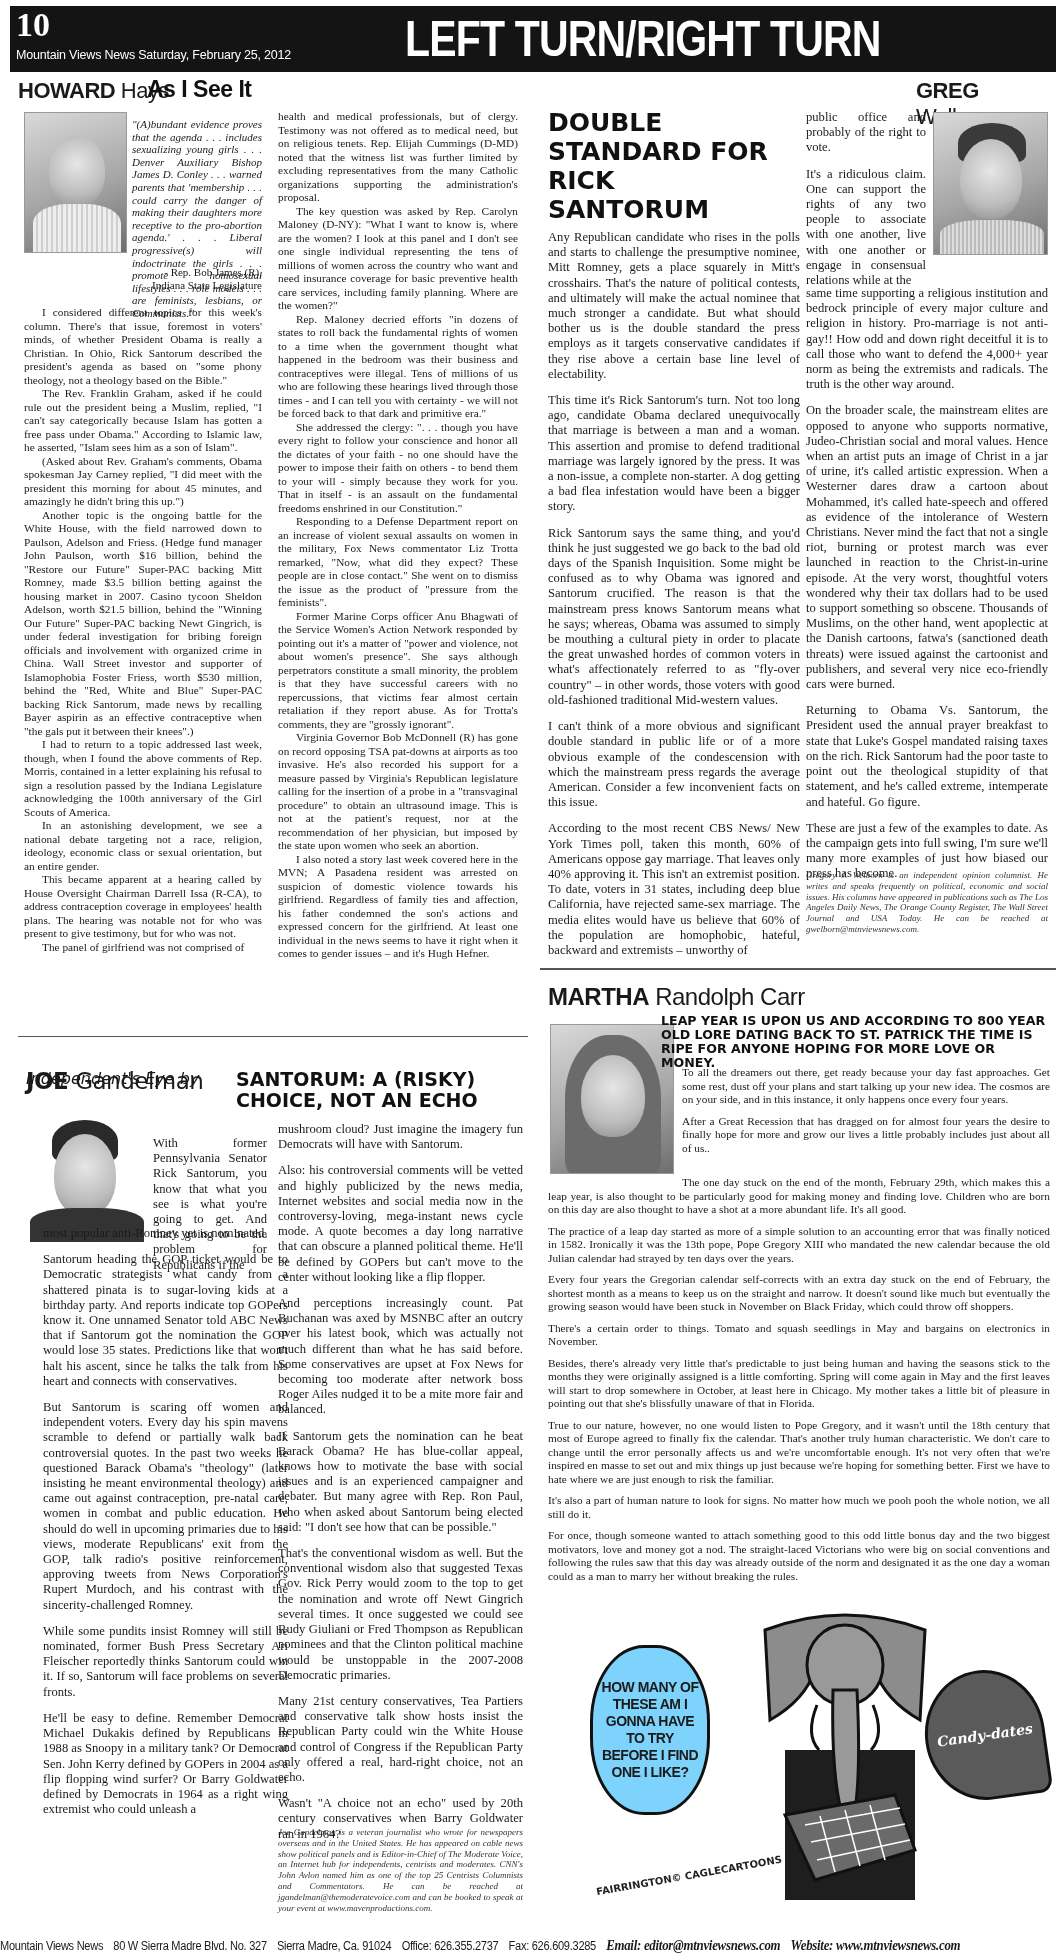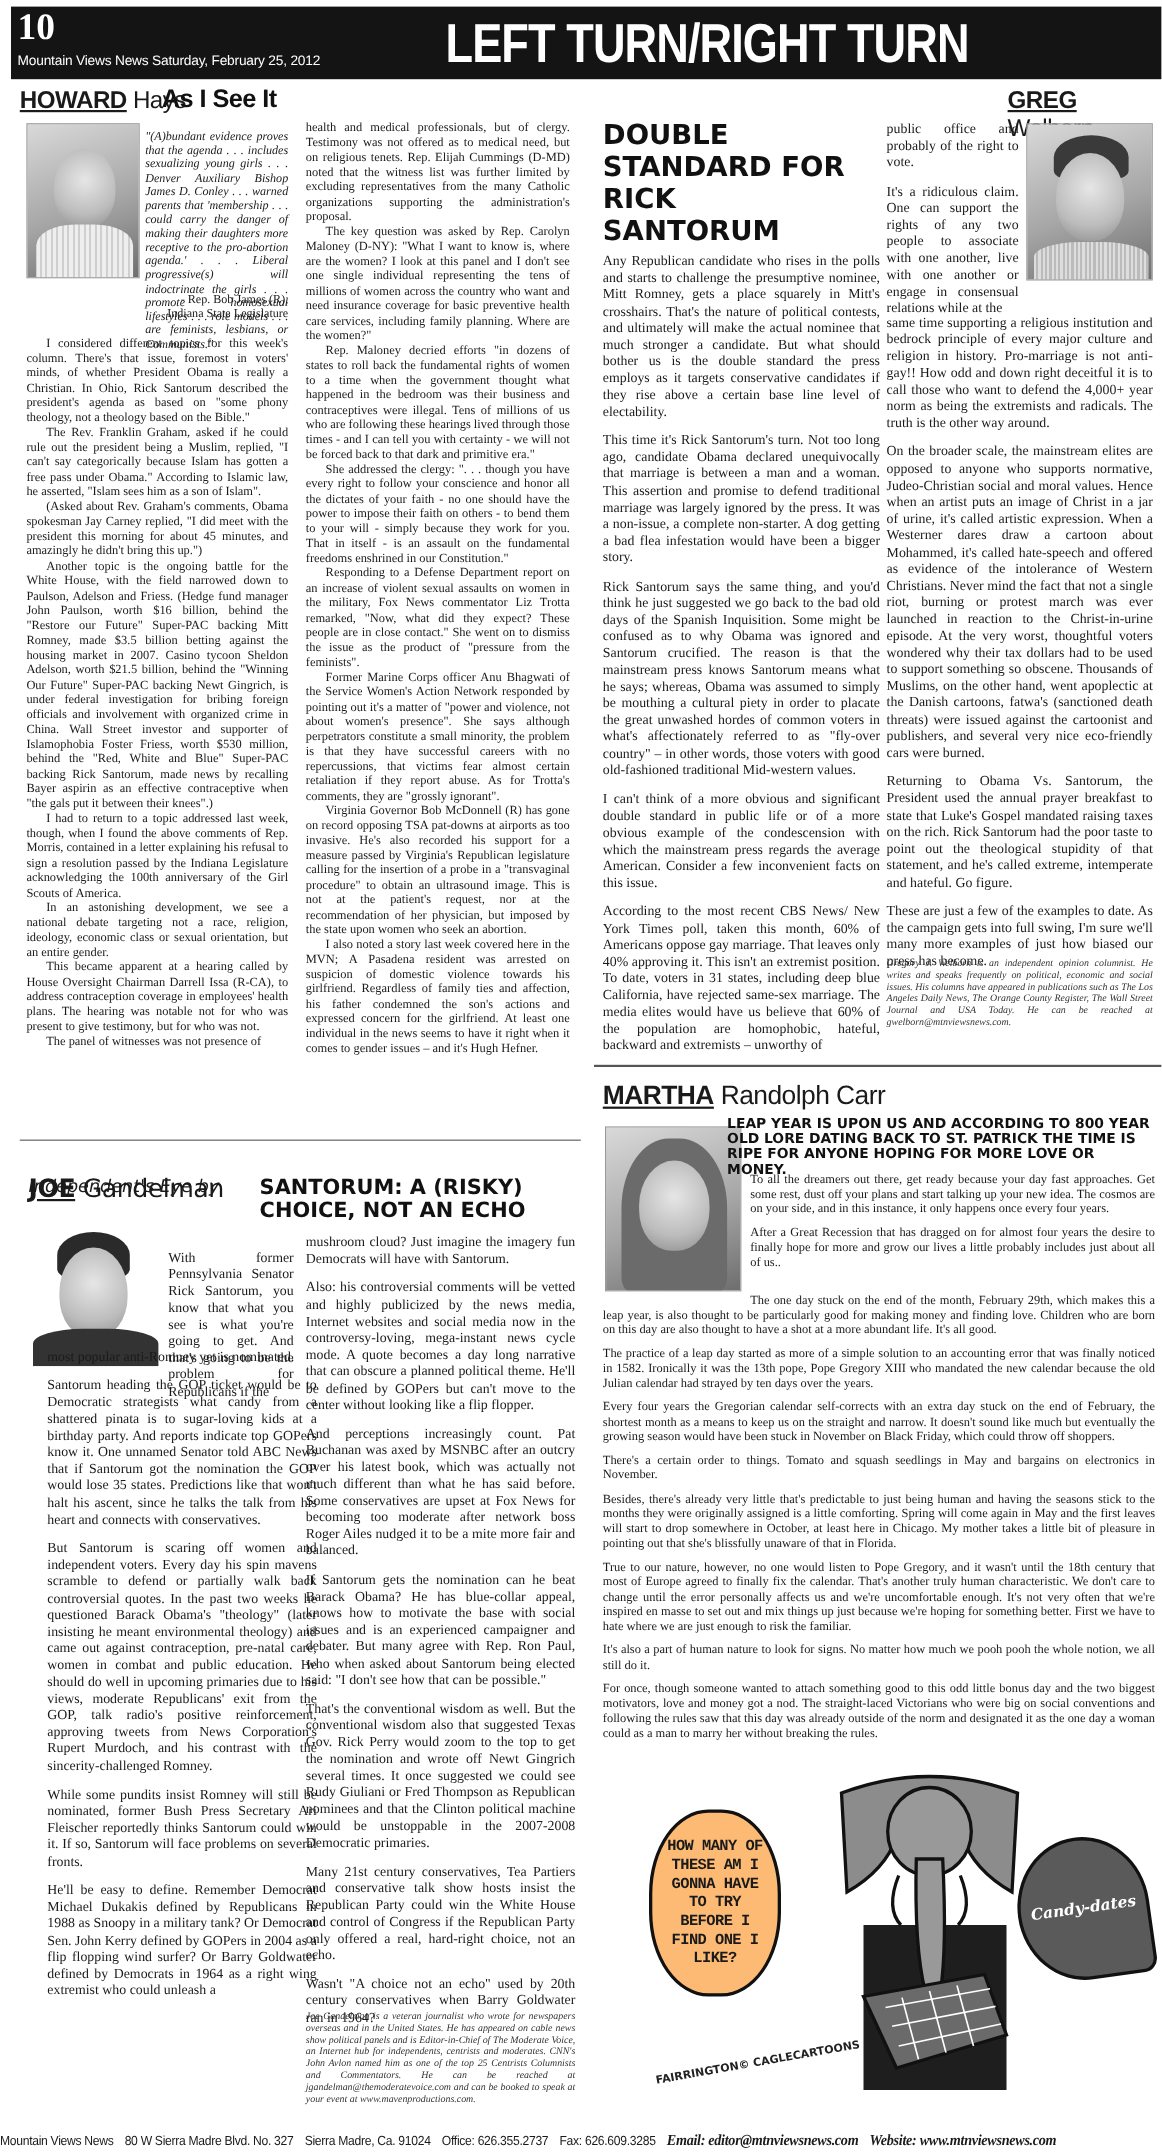--- a/index.html
+++ b/index.html
@@ -6,21 +6,21 @@
   html, body { width: 1056px; height: 1956px; background: #ffffff; overflow: hidden; }
   body { position: relative; font-family: "Liberation Serif", "DejaVu Serif", serif; color: #1a1a1a; }
 
   
   .masthead { position: absolute; left: 10px; top: 6px; width: 1046px; height: 66px; background: #141414; color: #fff; }
   .page-num { position: absolute; left: 6px; top: 0px; font-family: "Liberation Serif", serif; font-weight: bold; font-size: 34px; line-height: 38px; }
   .paper-date { position: absolute; left: 6px; top: 42px; font-family: "Liberation Sans", sans-serif; font-size: 12.5px; letter-spacing: -0.2px; }
   .section-title { position: absolute; left: 395px; top: 4px; font-family: "Liberation Sans", sans-serif; font-weight: bold; font-size: 50px; line-height: 58px; letter-spacing: -1px; transform: scaleX(0.82); transform-origin: left top; }
 
   .byline { position: absolute; font-family: "Liberation Sans", sans-serif; font-size: 22px; line-height: 26px; letter-spacing: -0.5px; }
-  .byline b { font-weight: bold; text-decoration: underline; }
+  .byline b { font-weight: bold; }
   .byline .thin { font-weight: normal; }
   .col-title { position: absolute; font-family: "DejaVu Sans", sans-serif; font-weight: bold; color: #111; }
 
   .text { position: absolute; font-size: 11.3px; line-height: 13.5px; text-align: justify; }
   .text p { margin: 0; }
   .indent p { text-indent: 18px; }
   .gap p { margin-bottom: 11px; }
   .big { font-size: 12.6px; line-height: 15.2px; }
   .martha p { margin-bottom: 8px; }
   .bio { position: absolute; font-style: italic; font-size: 9px; line-height: 10.8px; text-align: justify; color: #333; }
@@ -31,21 +31,21 @@
   .photo .shirt { position: absolute; bottom: 0; border-radius: 40% 40% 0 0; }
 
   .rule { position: absolute; height: 2px; background: #555; }
 
   .quote { position: absolute; font-style: italic; font-size: 11px; line-height: 12.6px; text-align: justify; }
   .quote-attr { position: absolute; text-align: right; font-size: 11px; line-height: 12.6px; }
 
   .headline-martha { position: absolute; left: 661px; top: 1014px; width: 390px; font-family: "DejaVu Sans", sans-serif; font-weight: bold; font-size: 12.6px; line-height: 14px; color: #111; }
 
   .cartoon { position: absolute; left: 555px; top: 1610px; width: 480px; height: 292px; }
-  .bubble { position: absolute; left: 35px; top: 35px; width: 120px; height: 170px; border: 3px solid #111; border-radius: 45%; background: #fdba74; display: flex; align-items: center; justify-content: center; text-align: center; font-family: Liberation Mono, monospace; font-weight: bold; font-size: 14px; line-height: 17px; padding: 8px; letter-spacing: -0.5px; }
+  .bubble { position: absolute; left: 35px; top: 35px; width: 120px; height: 170px; border: 3px solid #111; border-radius: 45%; background: #7dd3fc; display: flex; align-items: center; justify-content: center; text-align: center; font-family: Liberation Sans, sans-serif; font-weight: bold; font-size: 14px; line-height: 17px; padding: 8px; letter-spacing: -0.5px; }
   .elephant { position: absolute; left: 190px; top: 0; width: 200px; height: 290px; }
   .candy-box { position: absolute; left: 370px; top: 60px; width: 120px; height: 130px; background: #5a5a5a; border: 3px solid #111; border-radius: 50% 50% 10% 50%; transform: rotate(-8deg); display: flex; align-items: center; justify-content: center; color: #fff; font-family: "DejaVu Serif", serif; font-style: italic; font-weight: bold; font-size: 14px; }
   .signature { position: absolute; left: 40px; top: 260px; font-family: "DejaVu Sans", sans-serif; font-size: 10px; font-weight: bold; transform: rotate(-10deg); color: #222; }
 
   .footer { position: absolute; left: 0; top: 1937px; width: 1056px; height: 19px; font-family: "Liberation Sans", sans-serif; font-size: 12px; line-height: 18px; white-space: nowrap; letter-spacing: -0.3px; transform: scaleX(0.92); transform-origin: left top; }
   .footer .em { font-family: "Liberation Serif", serif; font-style: italic; font-weight: bold; font-size: 14px; }
   .footer span { margin-right: 8px; }
 </style>
 </head>
 <body>
@@ -73,21 +73,21 @@
 </div>
 
 <div class="text indent" style="left:24px; top:306px; width:238px;">
   <p>I considered different topics for this week's column.  There's that issue, foremost in voters' minds, of whether President Obama is really a Christian.  In Ohio, Rick Santorum described the president's agenda as based on "some phony theology, not a theology based on the Bible."</p>
   <p>The Rev. Franklin Graham, asked if he could rule out the president being a Muslim, replied, "I can't say categorically because Islam has gotten a free pass under Obama."  According to Islamic law, he asserted, "Islam sees him as a son of Islam".</p>
   <p>(Asked about Rev. Graham's comments, Obama spokesman Jay Carney replied, "I did meet with the president this morning for about 45 minutes, and amazingly he didn't bring this up.")</p>
   <p>Another topic is the ongoing battle for the White House, with the field narrowed down to Paulson, Adelson and Friess.  (Hedge fund manager John Paulson, worth $16 billion, behind the "Restore our Future" Super-PAC backing Mitt Romney, made $3.5 billion betting against the housing market in 2007.  Casino tycoon Sheldon Adelson, worth $21.5 billion, behind the "Winning Our Future" Super-PAC backing Newt Gingrich, is under federal investigation for bribing foreign officials and involvement with organized crime in China.  Wall Street investor and supporter of Islamophobia Foster Friess, worth $530 million, behind the "Red, White and Blue" Super-PAC backing Rick Santorum, made news by recalling Bayer aspirin as an effective contraceptive when "the gals put it between their knees".)</p>
   <p>I had to return to a topic addressed last week, though, when I found the above comments of Rep. Morris, contained in a letter explaining his refusal to sign a resolution passed by the Indiana Legislature acknowledging the 100th anniversary of the Girl Scouts of America.</p>
   <p>In an astonishing development, we see a national debate targeting not a race, religion, ideology, economic class or sexual orientation, but an entire gender.</p>
   <p>This became apparent at a hearing called by House Oversight Chairman Darrell Issa (R-CA), to address contraception coverage in employees' health plans.  The hearing was notable not for who was present to give testimony, but for who was not.</p>
-  <p>The panel of witnesses was not presence of</p>
+  <p>The panel of girlfriend was not comprised of</p>
 </div>
 
 <div class="text indent" style="left:278px; top:110px; width:240px;">
   <p style="text-indent:0">health and medical professionals, but of clergy. Testimony was not offered as to medical need, but on religious tenets.  Rep. Elijah Cummings (D-MD) noted that the witness list was further limited by excluding representatives from the many Catholic organizations supporting the administration's proposal.</p>
   <p>The key question was asked by Rep. Carolyn Maloney (D-NY):  "What I want to know is, where are the women?  I look at this panel and I don't see one single individual representing the tens of millions of women across the country who want and need insurance coverage for basic preventive health care services, including family planning.  Where are the women?"</p>
   <p>Rep. Maloney decried efforts "in dozens of states to roll back the fundamental rights of women to a time when the government thought what happened in the bedroom was their business and contraceptives were illegal.  Tens of millions of us who are following these hearings lived through those times - and I can tell you with certainty - we will not be forced back to that dark and primitive era."</p>
   <p>She addressed the clergy: ". . . though you have every right to follow your conscience and honor all the dictates of your faith - no one should have the power to impose their faith on others - to bend them to your will - simply because they work for you.  That in itself - is an assault on the fundamental freedoms enshrined in our Constitution."</p>
   <p>Responding to a Defense Department report on an increase of violent sexual assaults on women in the military, Fox News commentator Liz Trotta remarked, "Now, what did they expect? These people are in close contact."  She went on to dismiss the issue as the product of "pressure from the feminists".</p>
   <p>Former Marine Corps officer Anu Bhagwati of the Service Women's Action Network responded by pointing out it's a matter of "power and violence, not about women's presence".  She says although perpetrators constitute a small minority, the problem is that they have successful careers with no repercussions, that victims fear almost certain retaliation if they report abuse.  As for Trotta's comments, they are "grossly ignorant".</p>
   <p>Virginia Governor Bob McDonnell (R) has gone on record opposing TSA pat-downs at airports as too invasive.  He's also recorded his support for a measure passed by Virginia's Republican legislature calling for the insertion of a probe in a "transvaginal procedure" to obtain an ultrasound image.  This is not at the patient's request, nor at the recommendation of her physician, but imposed by the state upon women who seek an abortion.</p>

